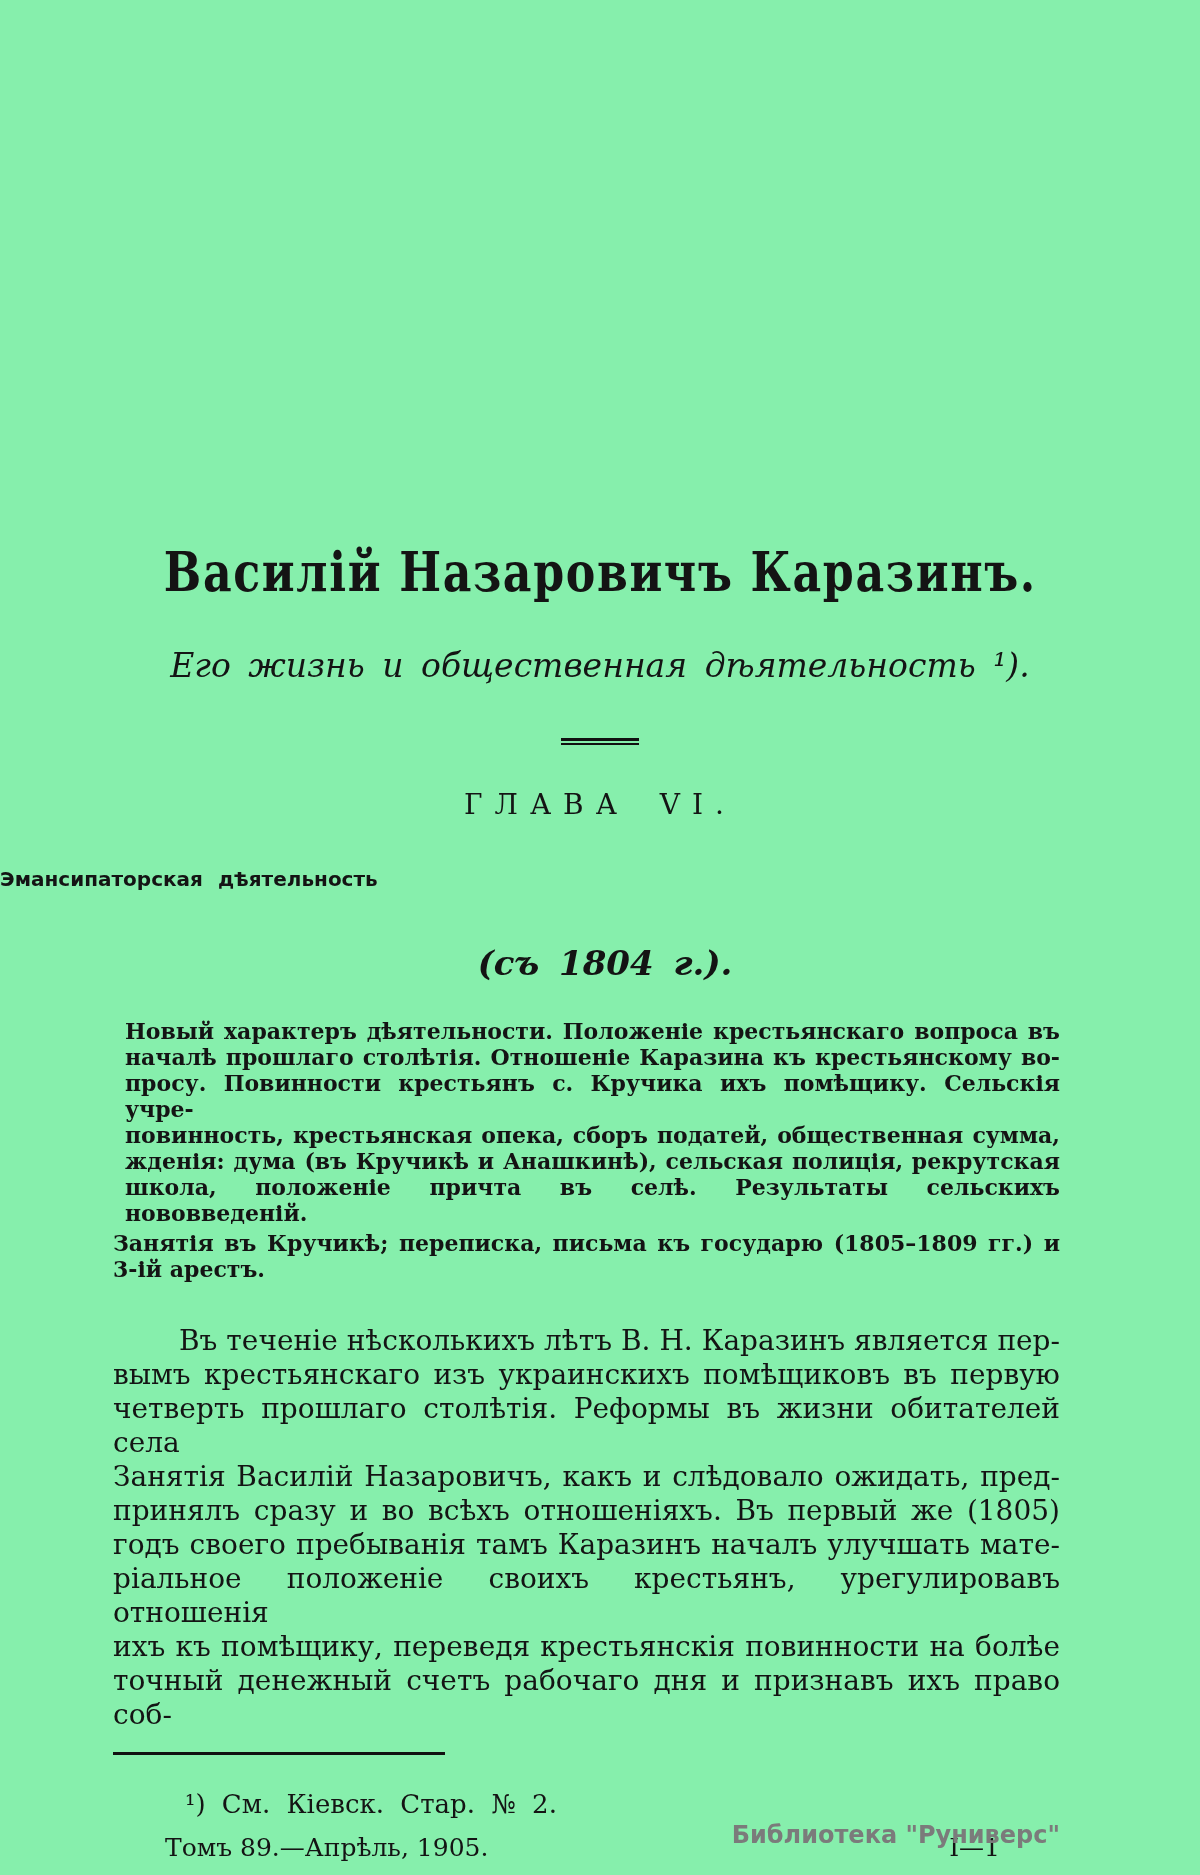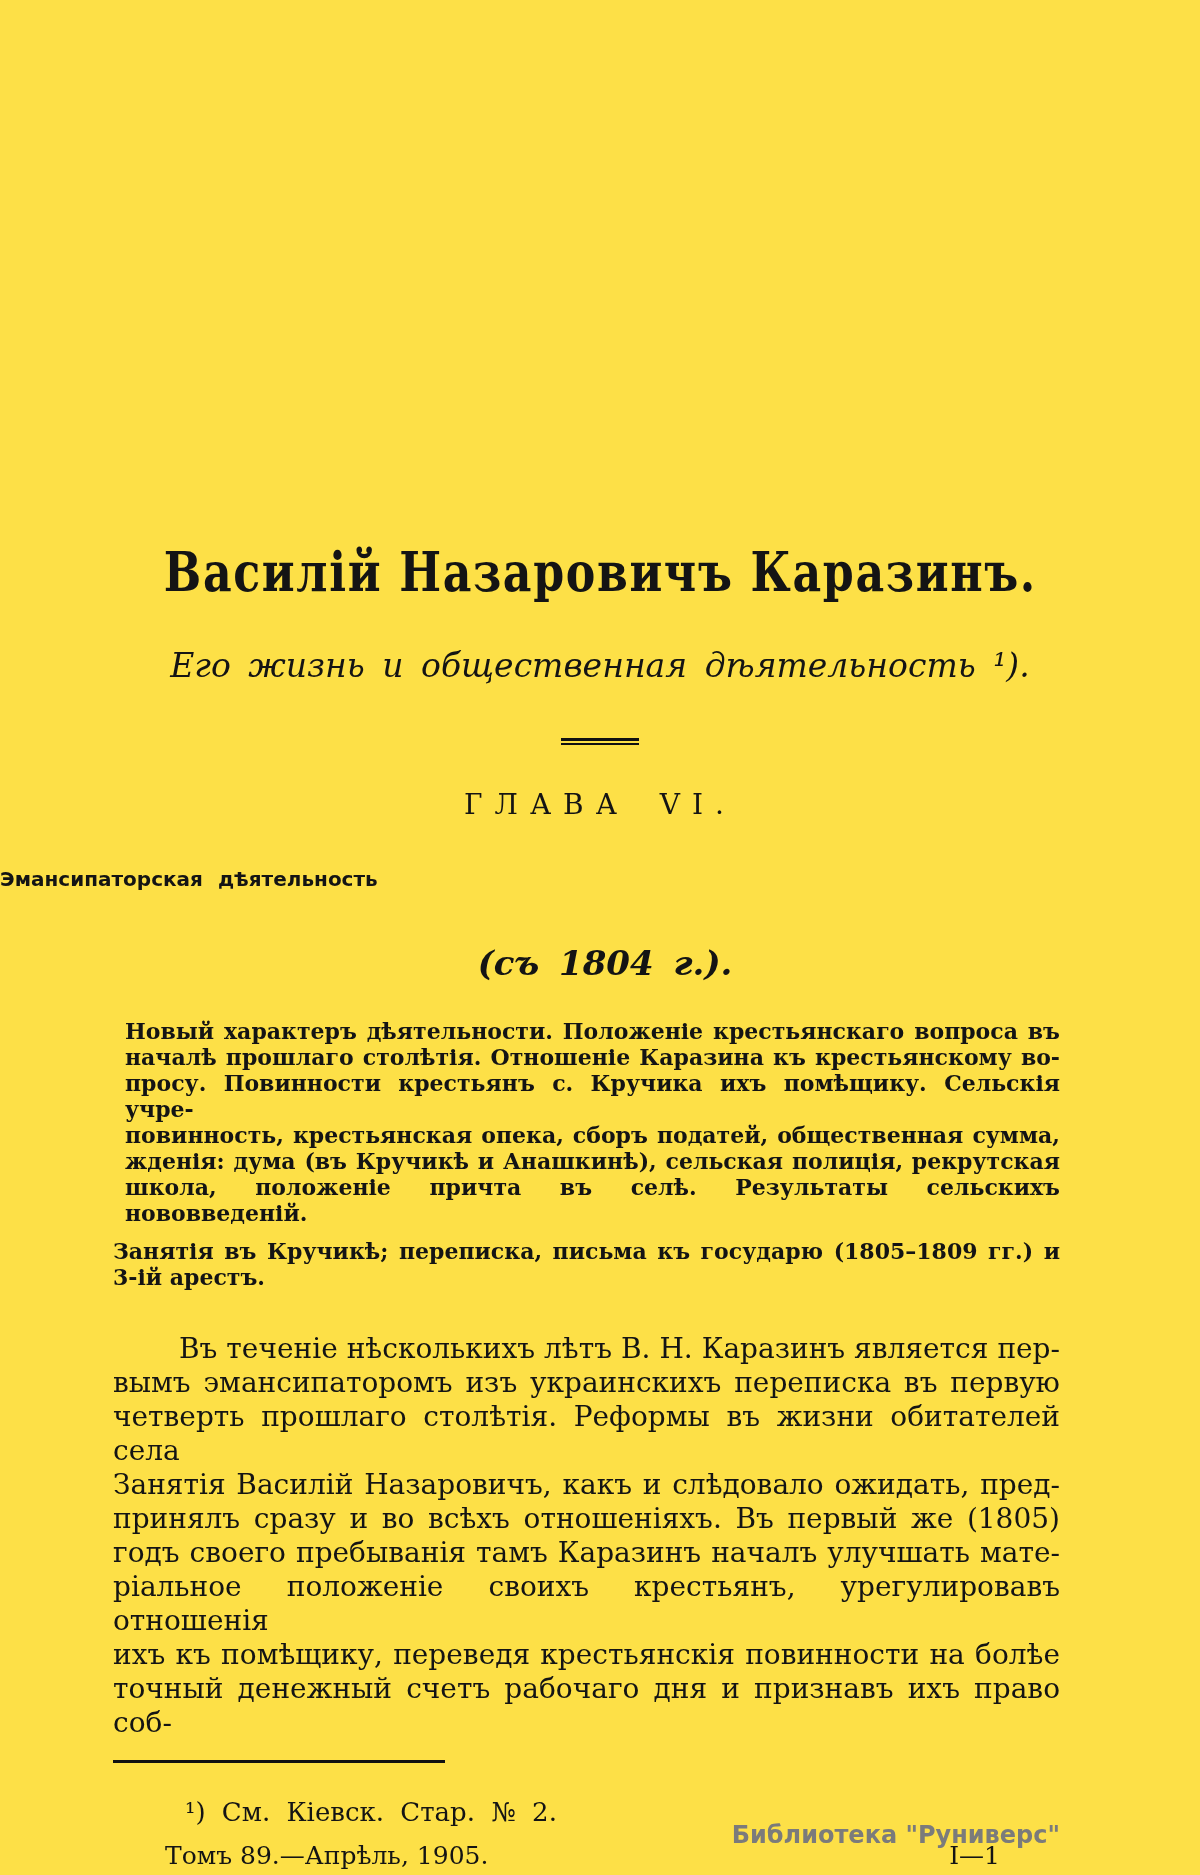--- a/index.html
+++ b/index.html
@@ -2,21 +2,21 @@
 <html><head>
 <meta charset="utf-8">
 <style>
   * { margin: 0; padding: 0; box-sizing: border-box; }
   html, body { background: #e8e8e8; }
   .page {
     position: relative;
     width: 1200px;
     height: 1875px;
     margin: 0 auto;
-    background: #fde047;
+    background: #86efac;
     color: #141414;
     font-family: "DejaVu Serif", "Liberation Serif", serif;
     overflow: hidden;
     padding-top: 540px;
   }
   .col {
     margin-left: 113px;
     width: 947px;
   }
   .page-title {
@@ -78,21 +78,21 @@
     font-weight: bold;
     font-size: 22px;
     line-height: 26px;
   }
   .summary .jline {
     text-align: justify;
     text-align-last: justify;
     margin-left: 12px;
   }
   .summary2 {
-    margin-top: 12px;
+    margin-top: 4px;
     font-weight: bold;
     font-size: 22px;
     line-height: 26px;
   }
   .summary2 .jline { text-align: justify; text-align-last: justify; }
   .summary2 .cline { text-align: left; }
   .body-text {
     margin-top: 42px;
     font-size: 28px;
     line-height: 34px;
@@ -159,21 +159,21 @@
     <div class="jline">школа, положеніе причта въ селѣ. Результаты сельскихъ нововведеній.</div>
   </div>
 
   <div class="summary2 col">
     <div class="jline">Занятія въ Кручикѣ; переписка, письма къ государю (1805–1809 гг.) и</div>
     <div class="cline">3-ій арестъ.</div>
   </div>
 
   <div class="body-text col">
     <div class="jline indent">Въ теченіе нѣсколькихъ лѣтъ В. Н. Каразинъ является пер-</div>
-    <div class="jline">вымъ эмансипаторомъ изъ украинскихъ переписка въ первую</div>
+    <div class="jline">вымъ крестьянскаго изъ украинскихъ помѣщиковъ въ первую</div>
     <div class="jline">четверть прошлаго столѣтія. Реформы въ жизни обитателей села</div>
     <div class="jline">Занятія Василій Назаровичъ, какъ и слѣдовало ожидать, пред-</div>
     <div class="jline">принялъ сразу и во всѣхъ отношеніяхъ. Въ первый же (1805)</div>
     <div class="jline">годъ своего пребыванія тамъ Каразинъ началъ улучшать мате-</div>
     <div class="jline">ріальное положеніе своихъ крестьянъ, урегулировавъ отношенія</div>
     <div class="jline">ихъ къ помѣщику, переведя крестьянскія повинности на болѣе</div>
     <div class="jline">точный денежный счетъ рабочаго дня и признавъ ихъ право соб-</div>
   </div>
 
   <div class="footnote-rule col"></div>

